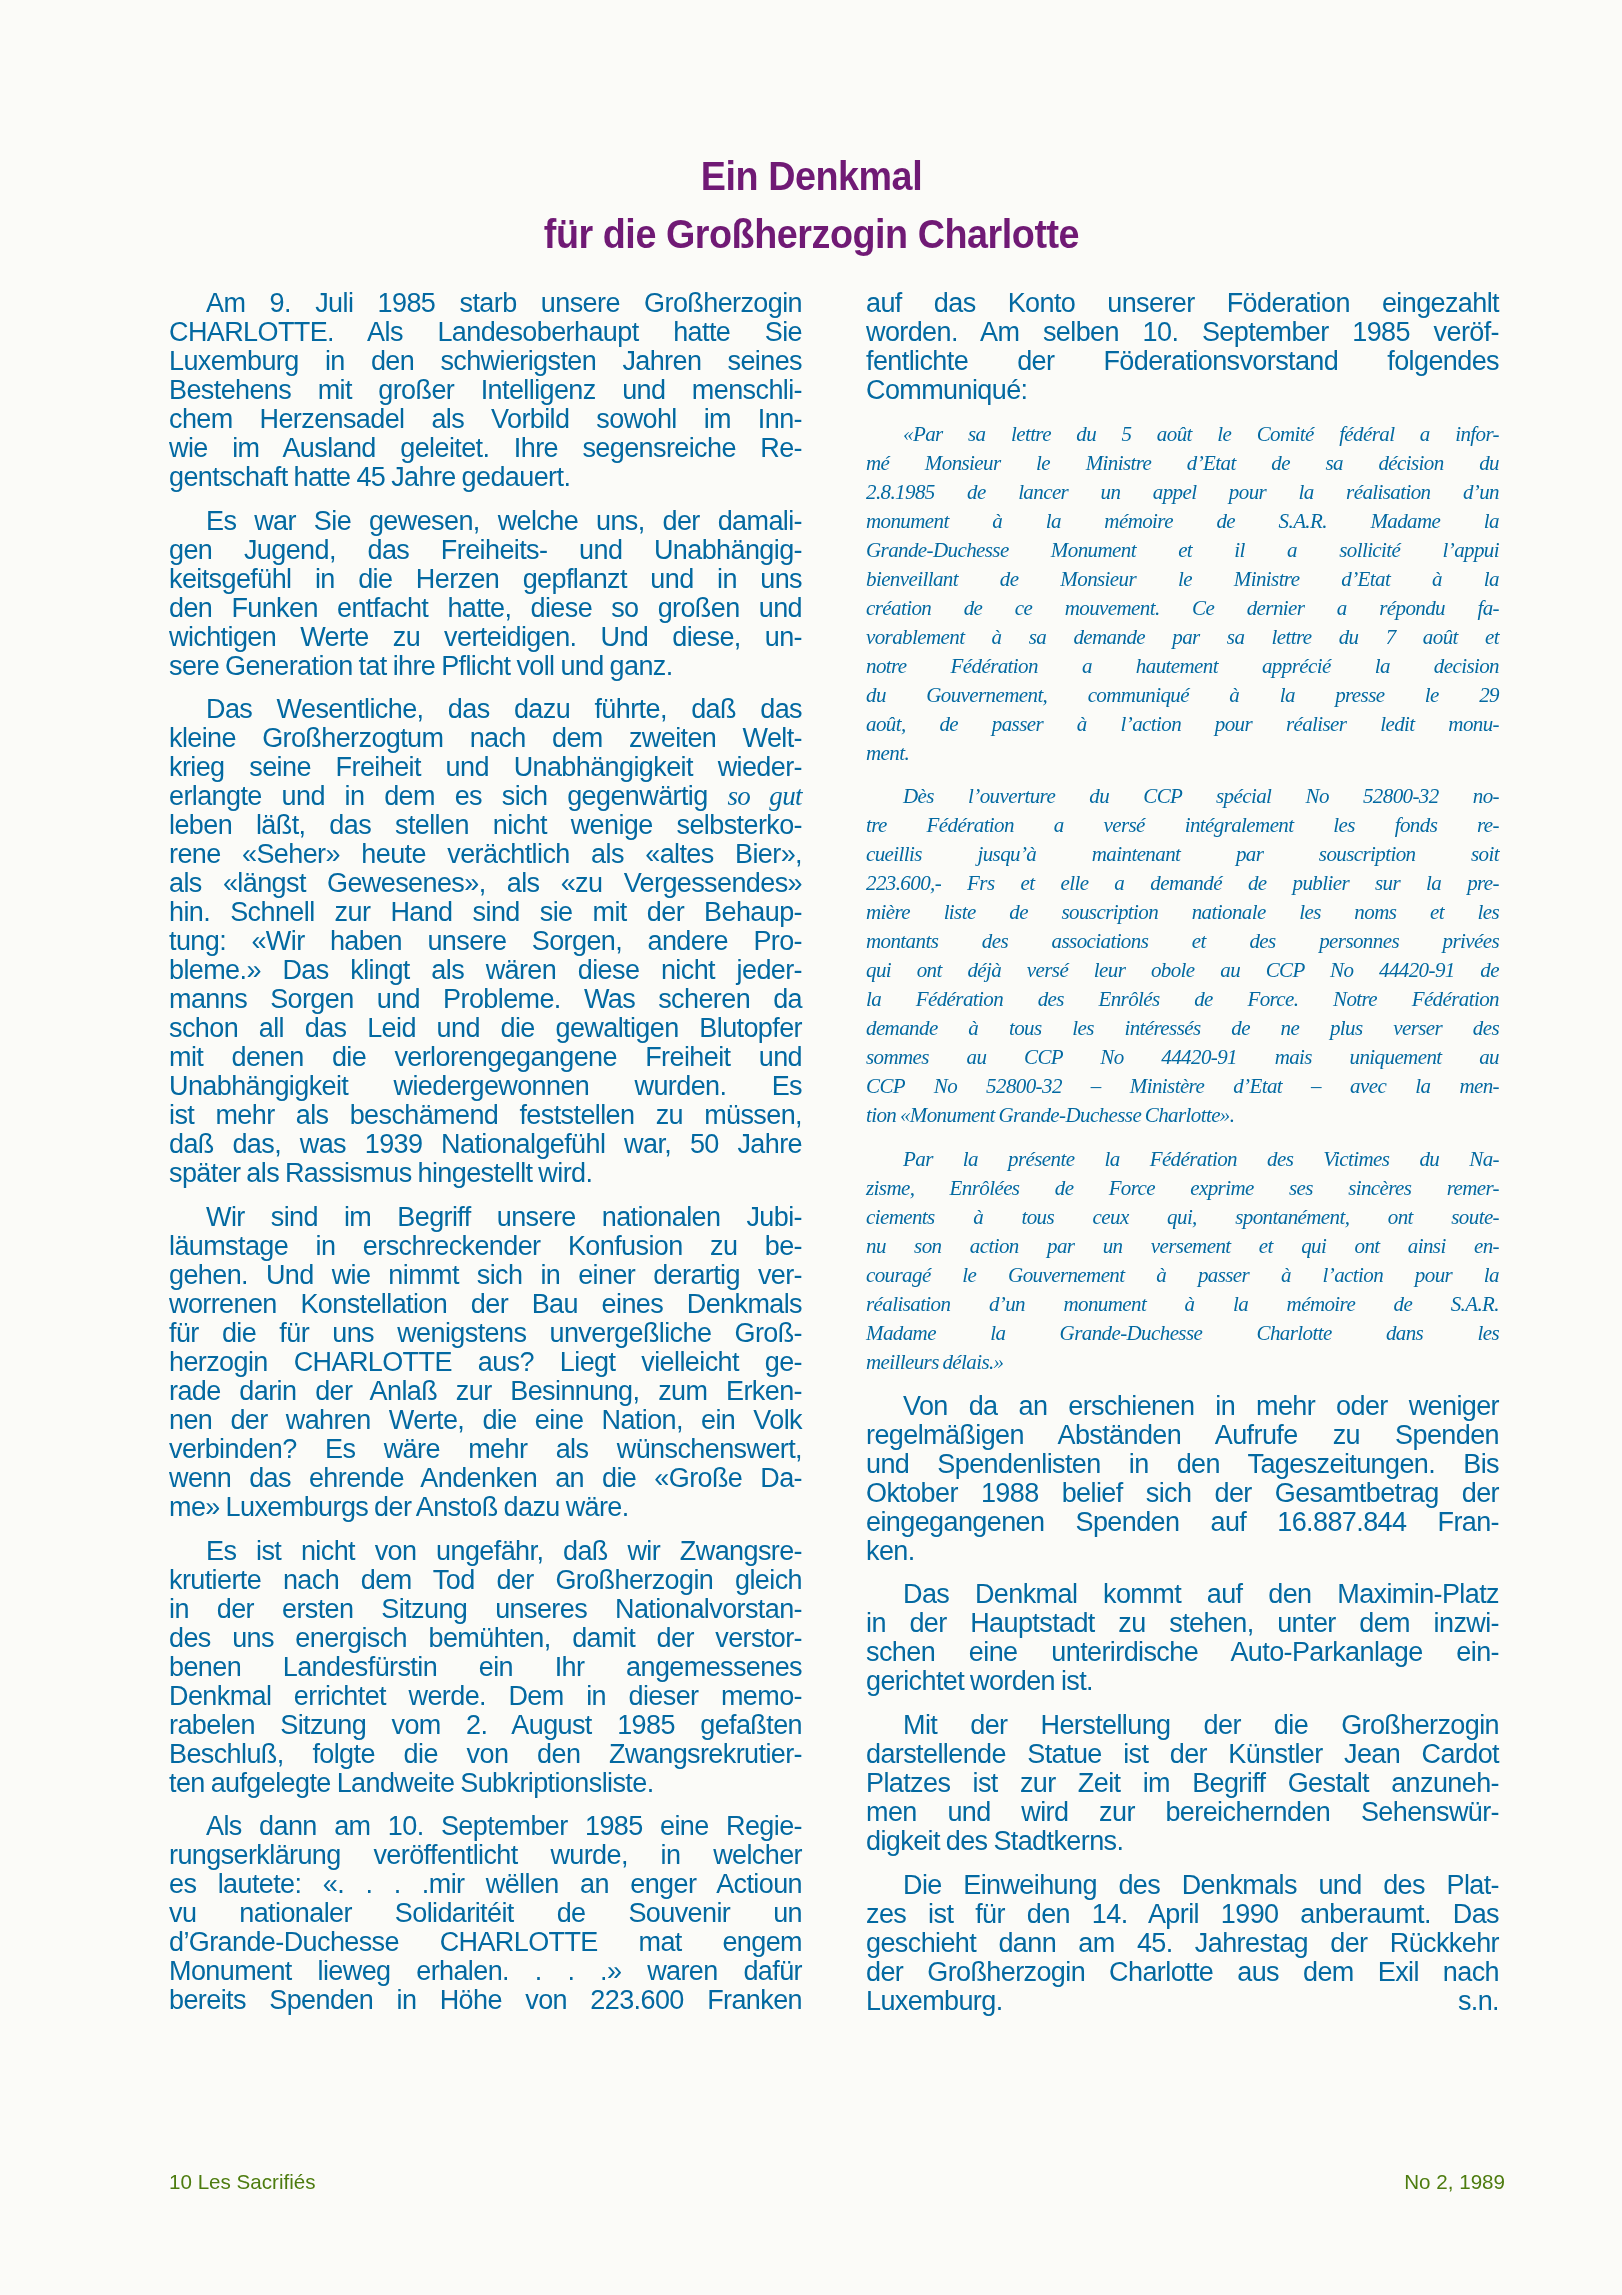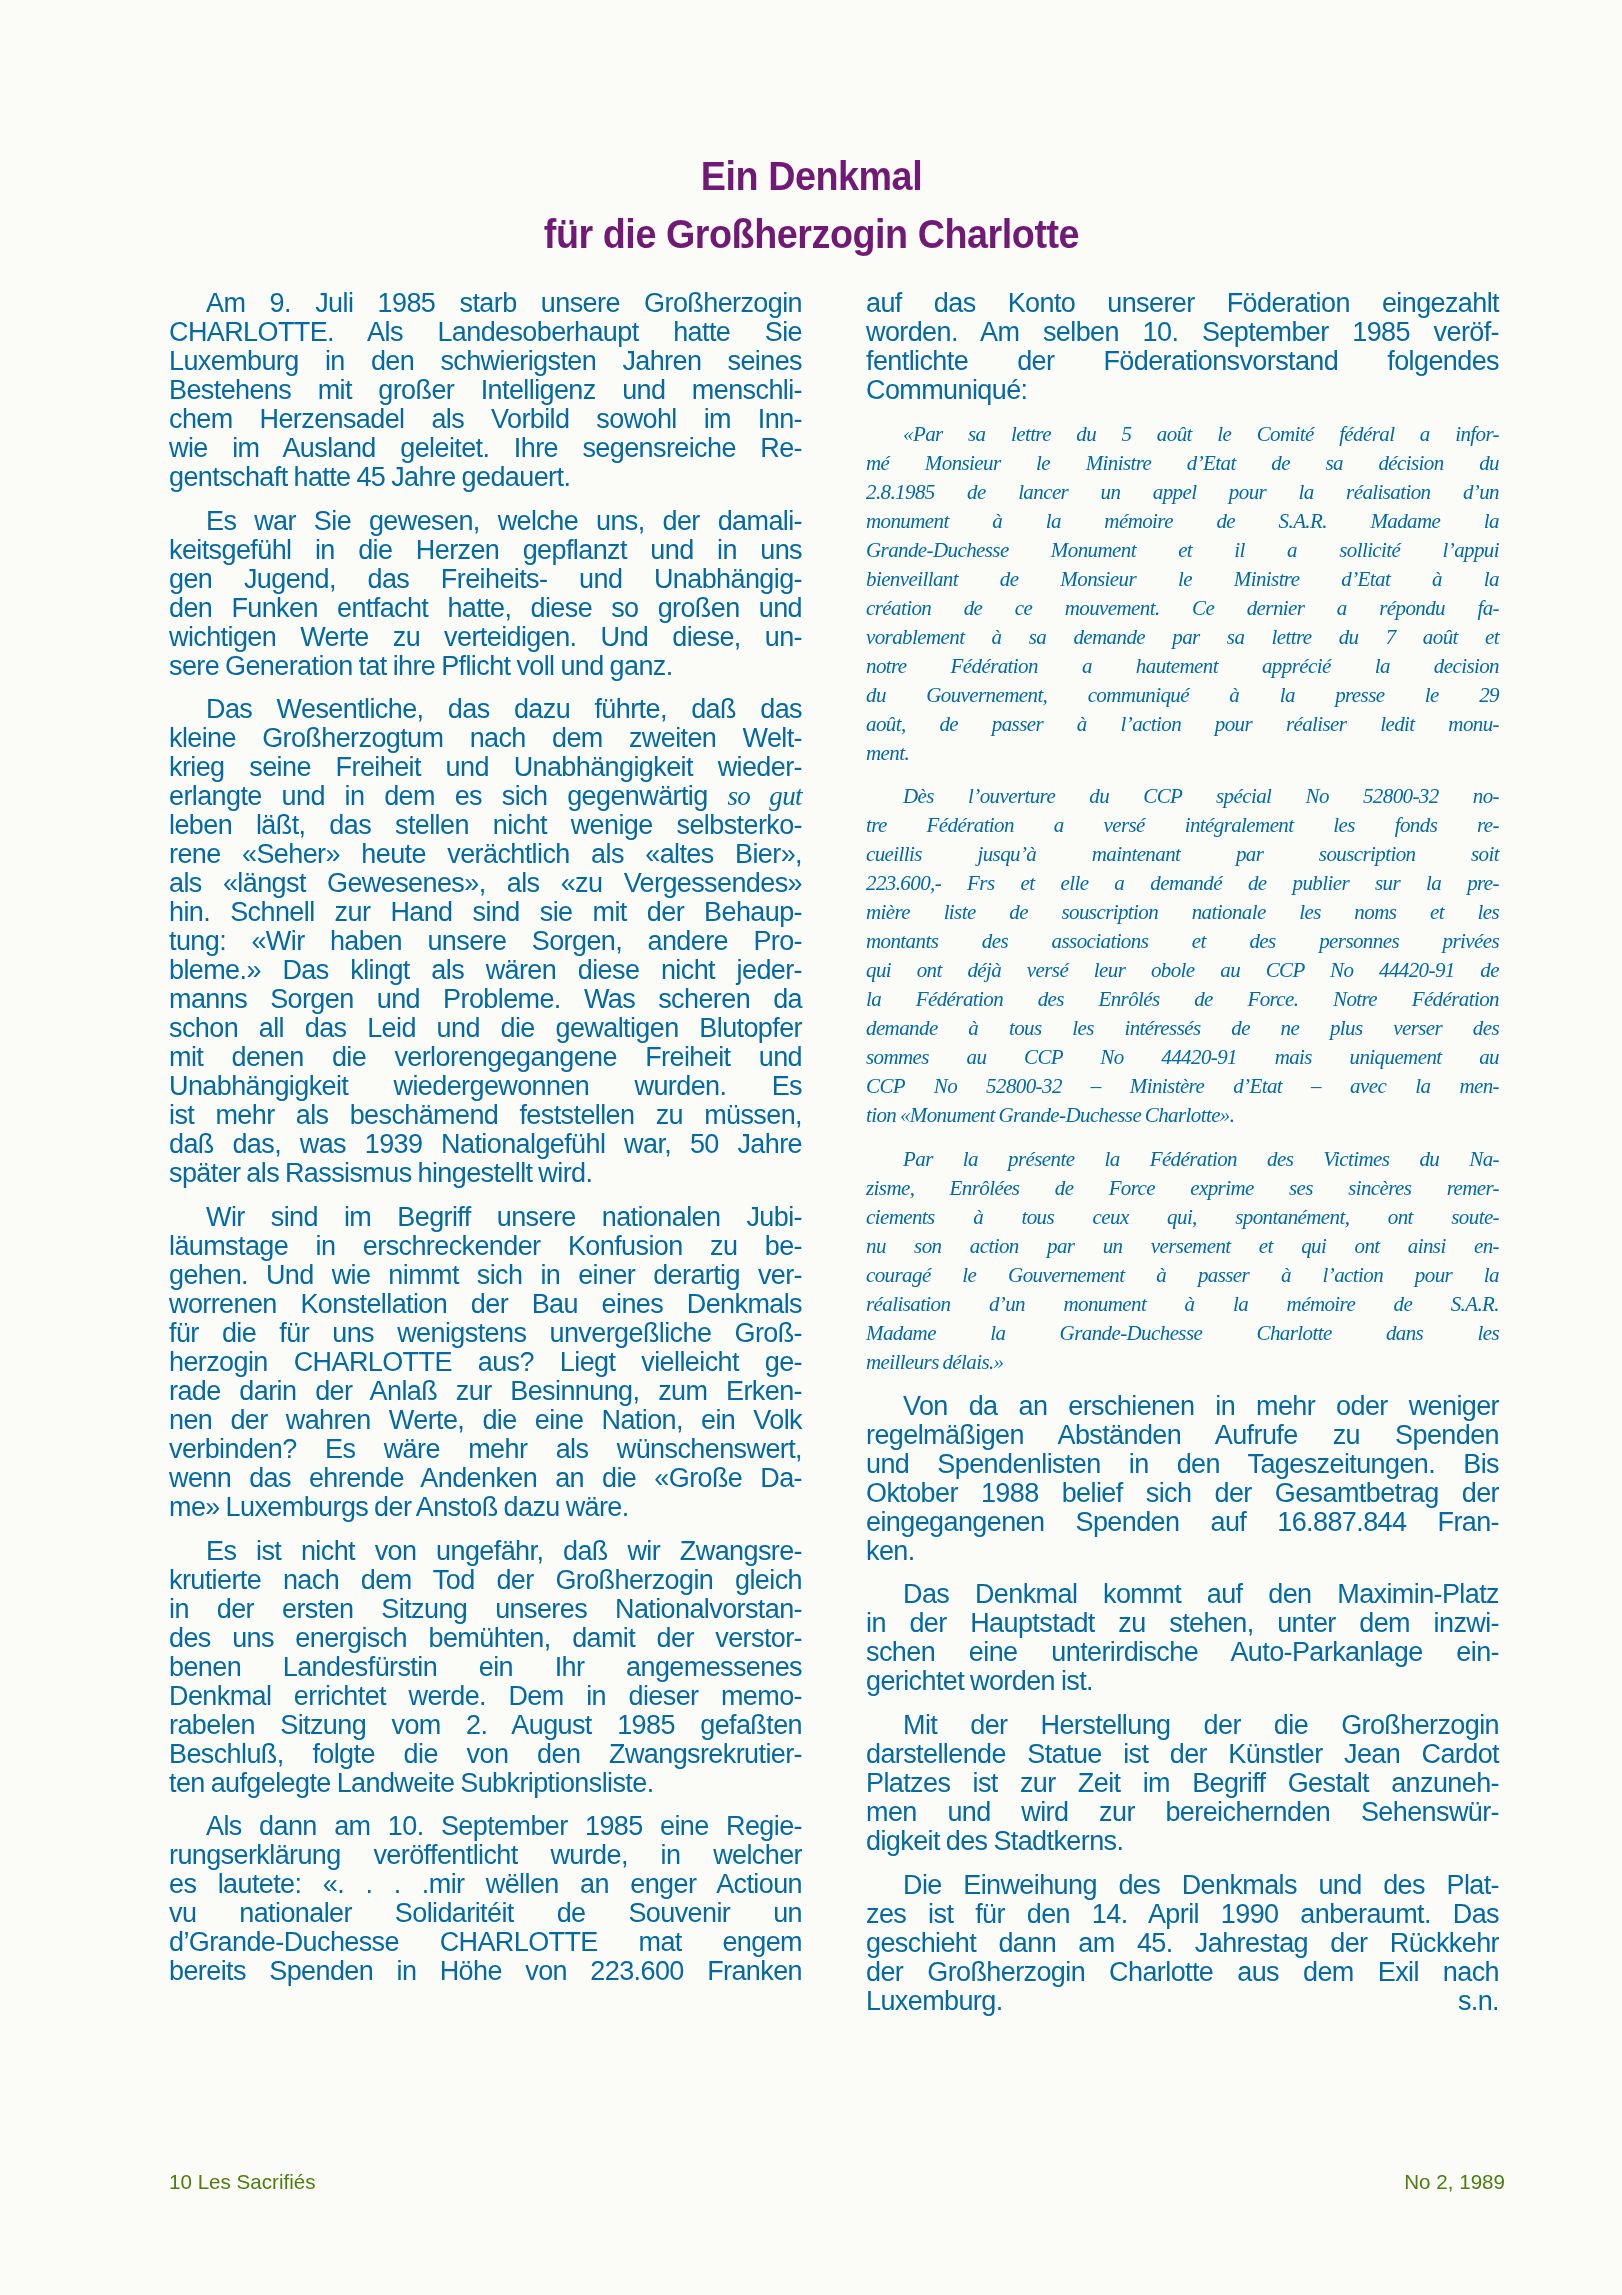--- a/index.html
+++ b/index.html
@@ -79,22 +79,22 @@
       <span class="line first">Am 9. Juli 1985 starb unsere Großherzogin</span>
       <span class="line">CHARLOTTE. Als Landesoberhaupt hatte Sie</span>
       <span class="line">Luxemburg in den schwierigsten Jahren seines</span>
       <span class="line">Bestehens mit großer Intelligenz und menschli-</span>
       <span class="line">chem Herzensadel als Vorbild sowohl im Inn-</span>
       <span class="line">wie im Ausland geleitet. Ihre segensreiche Re-</span>
       <span class="line last">gentschaft hatte 45 Jahre gedauert.</span>
     </div>
     <div class="para">
       <span class="line first">Es war Sie gewesen, welche uns, der damali-</span>
+      <span class="line">gen Jugend, das Freiheits- und Unabhängig-</span>
       <span class="line">keitsgefühl in die Herzen gepflanzt und in uns</span>
-      <span class="line">gen Jugend, das Freiheits- und Unabhängig-</span>
       <span class="line">den Funken entfacht hatte, diese so großen und</span>
       <span class="line">wichtigen Werte zu verteidigen. Und diese, un-</span>
       <span class="line last">sere Generation tat ihre Pflicht voll und ganz.</span>
     </div>
     <div class="para">
       <span class="line first">Das Wesentliche, das dazu führte, daß das</span>
       <span class="line">kleine Großherzogtum nach dem zweiten Welt-</span>
       <span class="line">krieg seine Freiheit und Unabhängigkeit wieder-</span>
       <span class="line">erlangte und in dem es sich gegenwärtig <span class="em">so gut</span></span>
       <span class="line">leben läßt, das stellen nicht wenige selbsterko-</span>
@@ -134,20 +134,21 @@
       <span class="line">rabelen Sitzung vom 2. August 1985 gefaßten</span>
       <span class="line">Beschluß, folgte die von den Zwangsrekrutier-</span>
       <span class="line last">ten aufgelegte Landweite Subkriptionsliste.</span>
     </div>
     <div class="para">
       <span class="line first">Als dann am 10. September 1985 eine Regie-</span>
       <span class="line">rungserklärung veröffentlicht wurde, in welcher</span>
       <span class="line">es lautete: «. . . .mir wëllen an enger Actioun</span>
       <span class="line">vu nationaler Solidaritéit de Souvenir un</span>
       <span class="line">d’Grande-Duchesse CHARLOTTE mat engem</span>
+      <span class="line">Monument lieweg erhalen. . . .» waren dafür</span>
       <span class="line">bereits Spenden in Höhe von 223.600 Franken</span>
     </div>
   </div>
 <div class="col right" id="col-right">
     <div class="para">
       <span class="line">auf das Konto unserer Föderation eingezahlt</span>
       <span class="line">worden. Am selben 10. September 1985 veröf-</span>
       <span class="line">fentlichte der Föderationsvorstand folgendes</span>
       <span class="line last">Communiqué:</span>
     </div>

